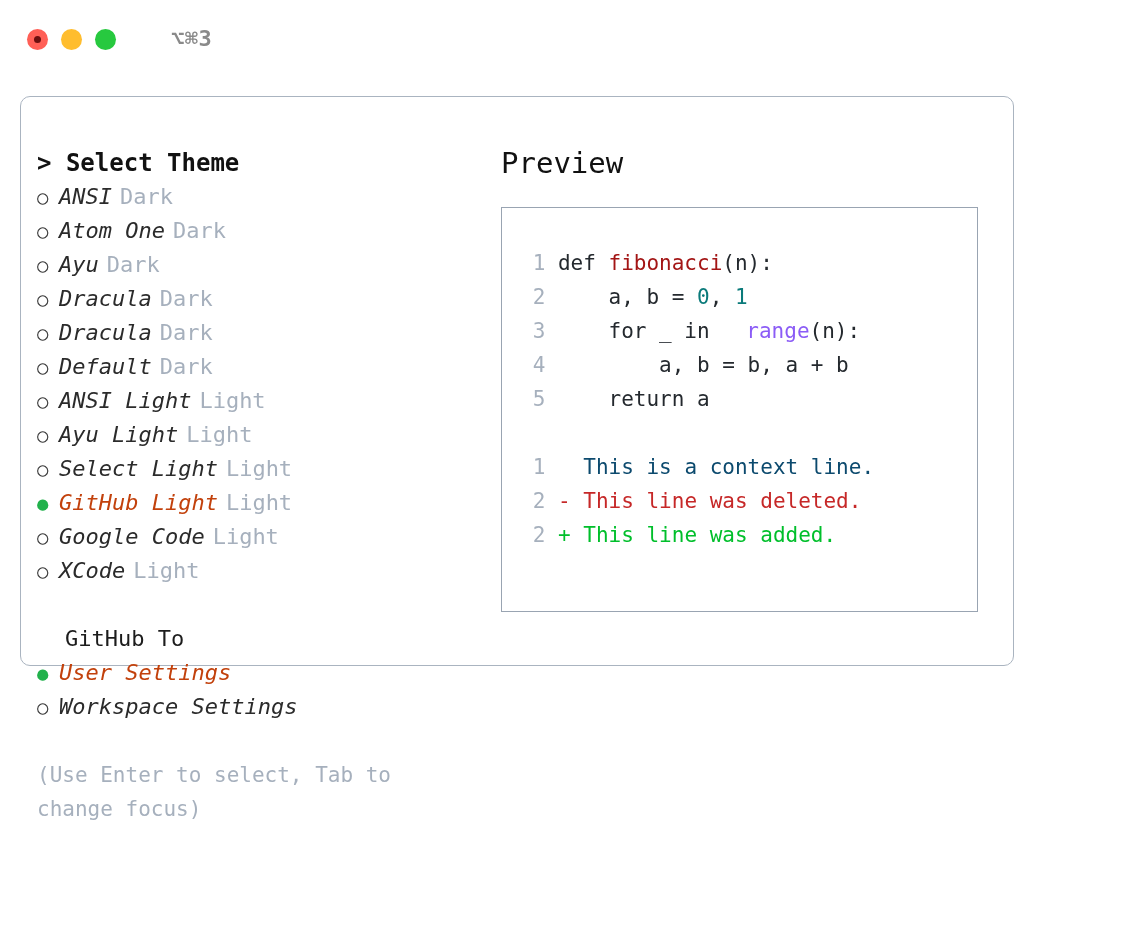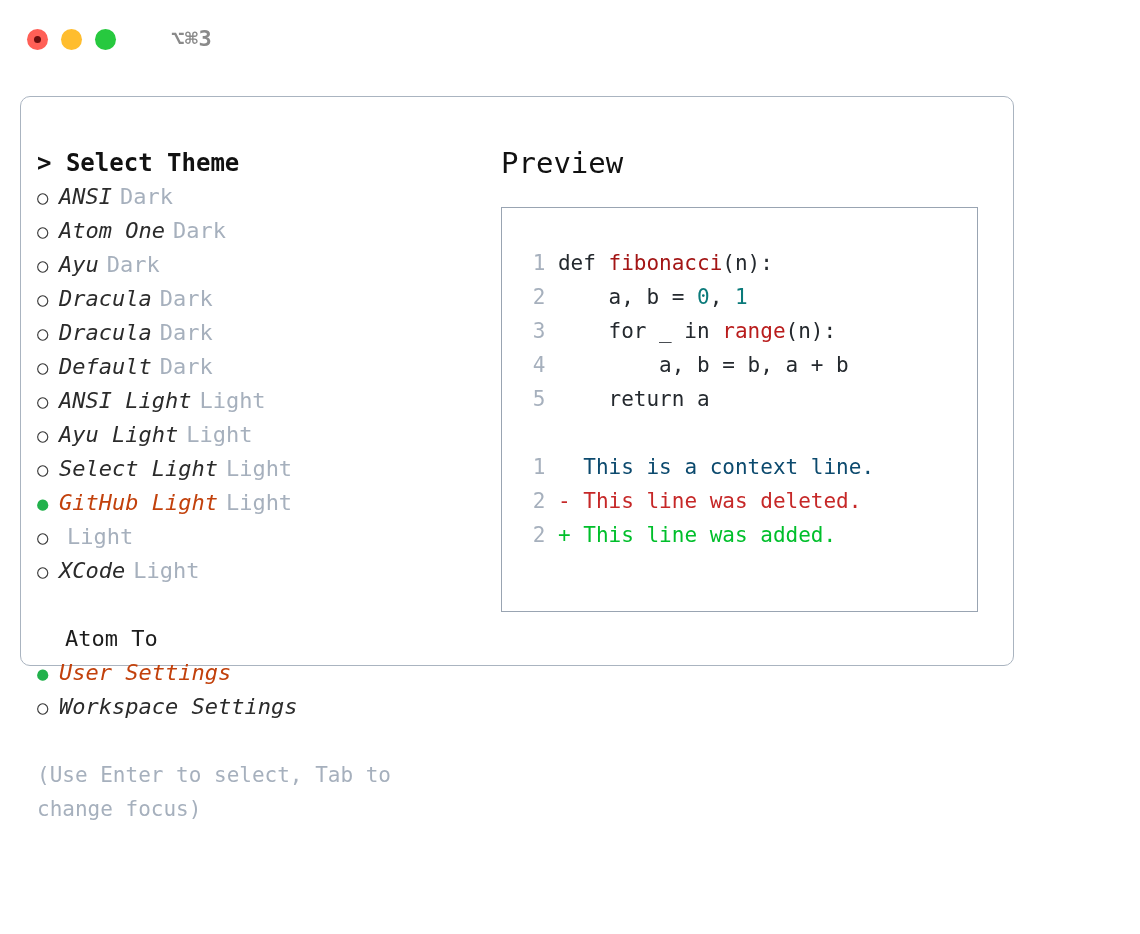--- a/index.html
+++ b/index.html
@@ -181,21 +181,21 @@
     color: #24292e;
   }
   .ln {
     display: inline-block;
     width: 2ch;
     text-align: right;
     color: #a6b0bd;
   }
   .tok-fn    { color: #a31515; }
   .tok-num   { color: #0a7a7a; }
-  .tok-call  { color: #b91c1c; }
+  .tok-call  { color: #8b5cf6; margin-left: 24px; }
   .tok-plain { color: #24292e; }
   .diff-ctx  { color: #0c4a6e; }
   .diff-del  { color: #c62828; }
   .diff-add  { color: #00bf2b; }
   .blank-line { height: 34px; }
 </style>
 </head>
 <body>
 
 <div class="window">
@@ -240,30 +240,30 @@
           <div class="opt-row">
             <span class="bullet">○</span><span class="opt-label">Ayu Light</span><span class="opt-tag">Light</span>
           </div>
           <div class="opt-row">
             <span class="bullet">○</span><span class="opt-label">Select Light</span><span class="opt-tag">Light</span>
           </div>
           <div class="opt-row selected">
             <span class="bullet on">●</span><span class="opt-label">GitHub Light</span><span class="opt-tag">Light</span>
           </div>
           <div class="opt-row">
-            <span class="bullet">○</span><span class="opt-tag">Light</span>
+            <span class="bullet">○</span><span class="opt-label">Google Code</span><span class="opt-tag">Light</span>
           </div>
           <div class="opt-row">
             <span class="bullet">○</span><span class="opt-label">XCode</span><span class="opt-tag">Light</span>
           </div>
         </div>
 
         <div class="spacer-line"></div>
 
-        <div class="apply-label">Atom To</div>
+        <div class="apply-label">GitHub To</div>
 
         <div>
           <div class="opt-row selected">
             <span class="bullet on">●</span><span class="opt-label">User Settings</span>
           </div>
           <div class="opt-row">
             <span class="bullet">○</span><span class="opt-label">Workspace Settings</span>
           </div>
         </div>
 

